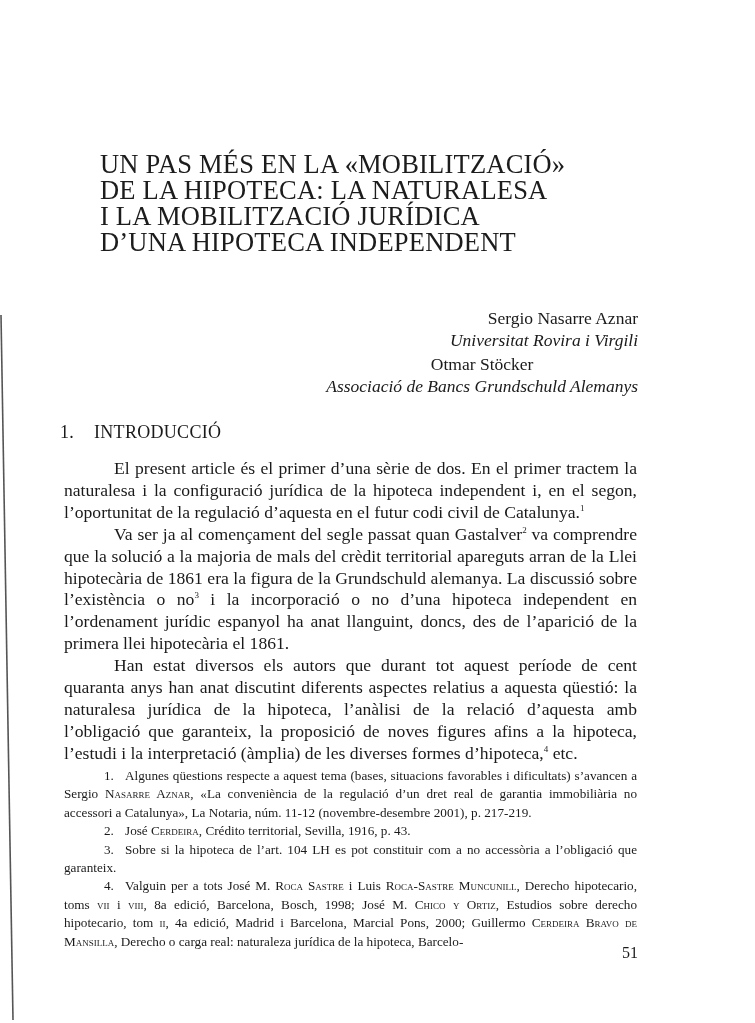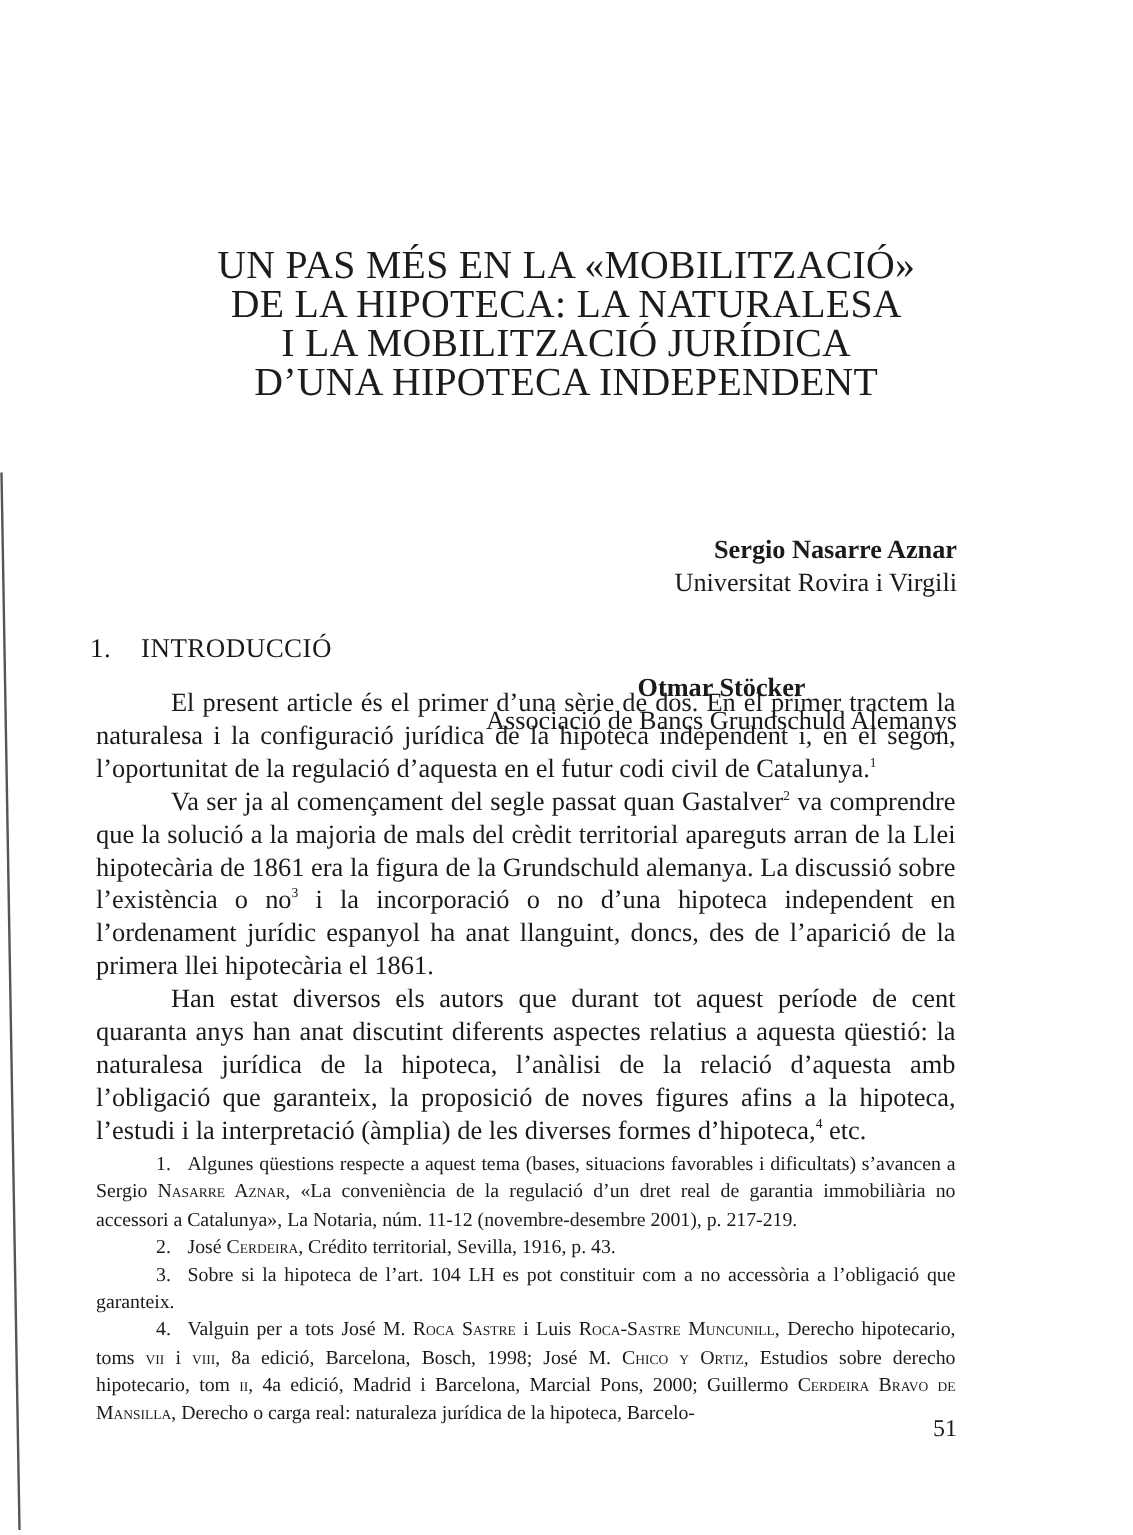--- a/index.html
+++ b/index.html
@@ -4,30 +4,30 @@
 <style>
   html, body { margin: 0; padding: 0; }
   body {
     width: 755px; height: 1023px; background: #ffffff; position: relative; overflow: hidden;
     font-family: "Liberation Serif", "DejaVu Serif", serif; color: #1a1a1a;
   }
   .scan-edge {
     position: absolute; left: 0; top: 0; width: 755px; height: 1023px; pointer-events: none;
   }
   .title {
-    position: absolute; left: 100px; width: 555px; top: 163px;
-    text-align: center; font-size: 26.5px; line-height: 26px; letter-spacing: 0.2px;
+    position: absolute; left: 100px; width: 555px; top: 151px;
+    font-size: 26.5px; line-height: 26px; letter-spacing: 0.2px;
     color: #1c1c1c;
   }
   .title div { white-space: nowrap; }
   .authors {
     position: absolute; right: 117px; top: 307px; text-align: right; font-size: 17.5px; line-height: 22px;
   }
-  .authors .name { font-weight: bold; margin-top: 48px; }
-  .authors .aff { }
+  .authors .name { font-weight: normal; }
+  .authors .aff { font-style: italic; }
   .authors .block + .block { margin-top: 2px; text-align: center; }
   .section-heading {
     position: absolute; left: 60px; top: 422px; font-size: 18px; letter-spacing: 0.3px;
   }
   .section-heading .num { display: inline-block; width: 34px; }
   .body-text {
     position: absolute; left: 64px; width: 573px; top: 458px;
     font-size: 17.6px; line-height: 21.9px; text-align: justify;
   }
   .body-text p { margin: 0; text-indent: 50px; }

